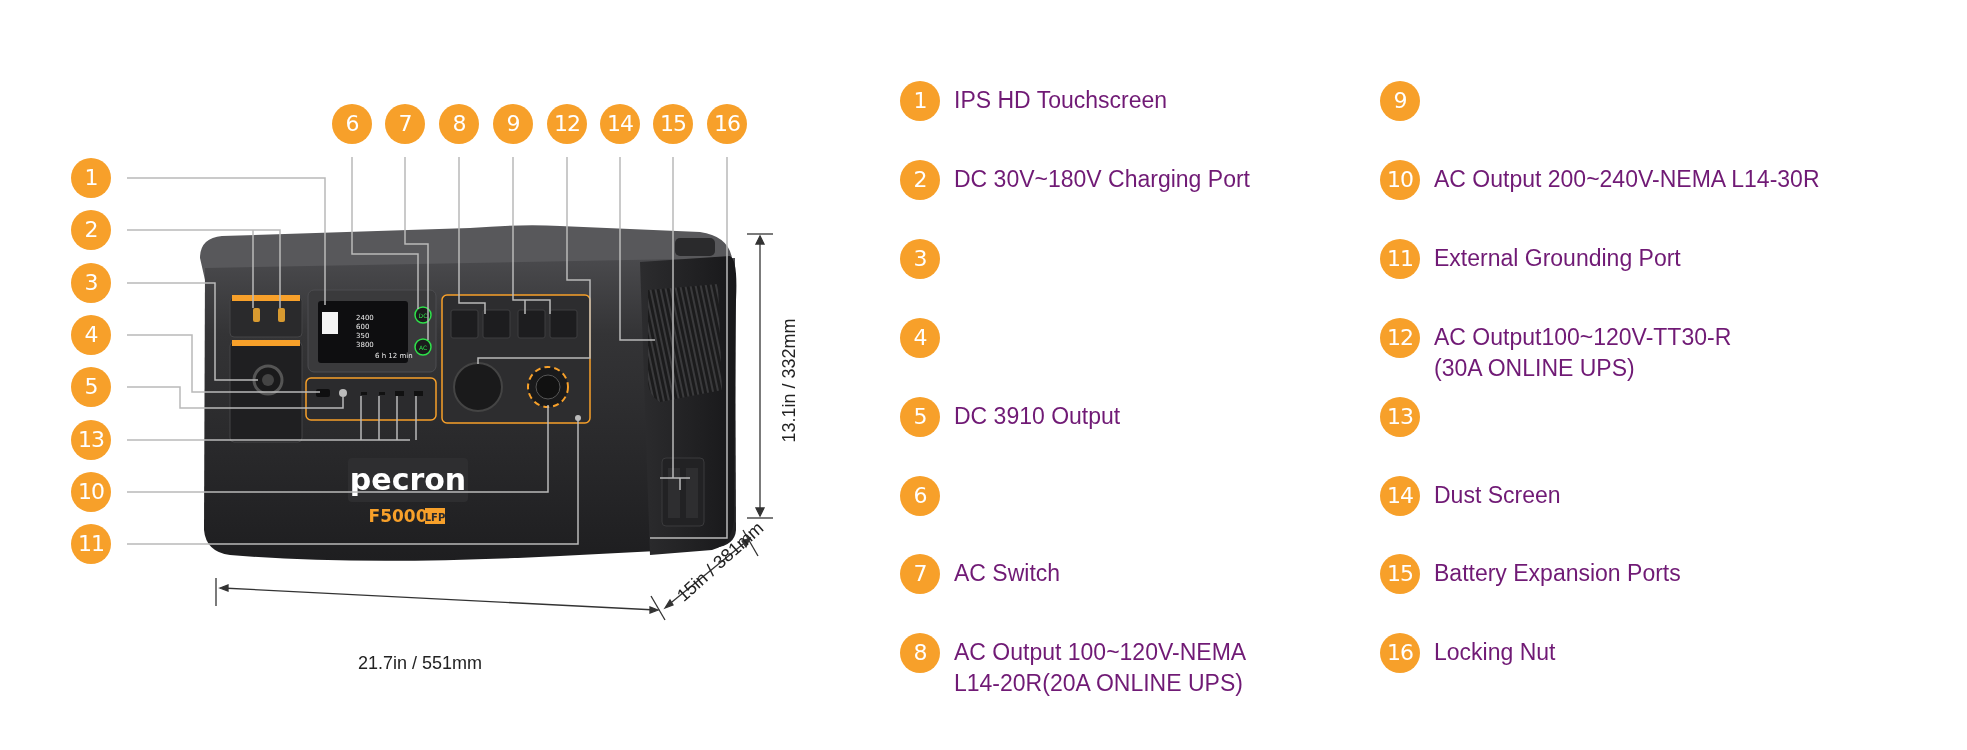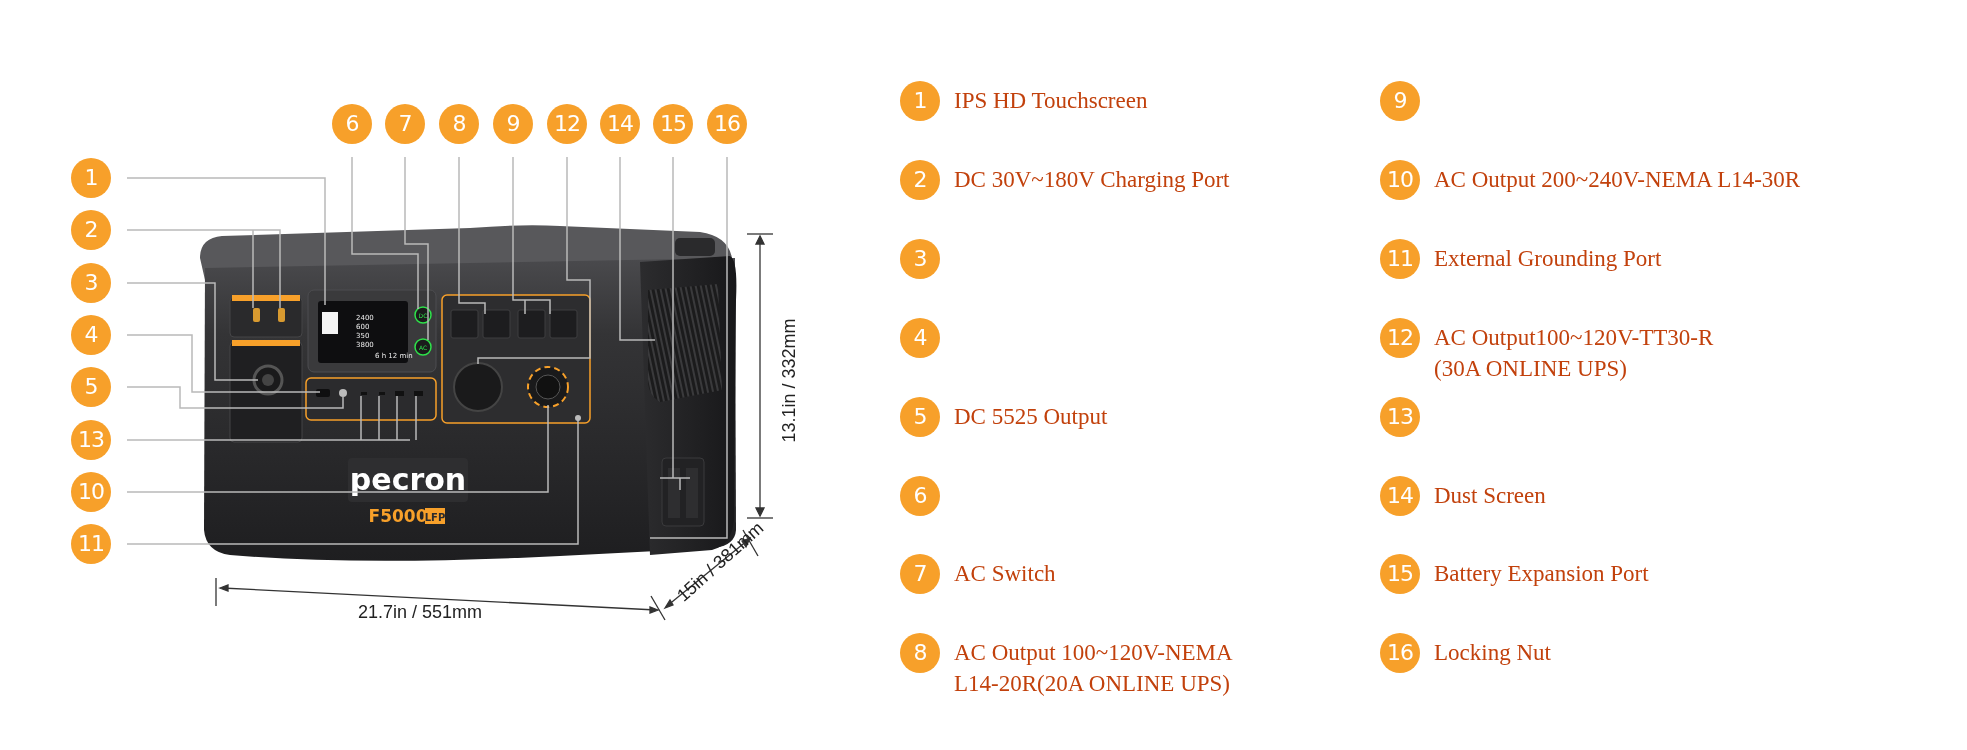--- a/index.html
+++ b/index.html
@@ -7,22 +7,22 @@
   .stage { position:absolute; left:0; top:0; width:1967px; height:750px; }
   .badge {
     position:absolute; width:40px; height:40px; border-radius:50%;
     background:#F7A02A; color:#fff; font-size:22px; line-height:40px; text-align:center;
     font-family:"DejaVu Sans", sans-serif; letter-spacing:-1px;
     transform:translate(-50%,-50%);
   }
   .legend-item { position:absolute; display:flex; align-items:flex-start; }
   .legend-item .badge { position:relative; transform:none; flex:0 0 40px; }
   .legend-text {
-    margin-left:14px; font-size:23px; color:#c2410c; line-height:31px;
-    font-family:Liberation Serif, serif; white-space:pre-line; padding-top:4px;
+    margin-left:14px; font-size:23px; color:#701a75; line-height:31px;
+    font-family:Liberation Sans, sans-serif; white-space:pre-line; padding-top:4px;
   }
   svg { position:absolute; left:0; top:0; }
   .dim-label { position:absolute; font-size:18px; color:#222; font-family:"Liberation Sans", sans-serif; white-space:nowrap; }
 </style>
 </head>
 <body>
 
 <div class="stage">
 
   <svg width="1967" height="750">
@@ -158,42 +158,42 @@
       <div class="badge" style="left: 352px; top: 124px;">6</div>
       <div class="badge" style="left: 405px; top: 124px;">7</div>
       <div class="badge" style="left: 459px; top: 124px;">8</div>
       <div class="badge" style="left: 513px; top: 124px;">9</div>
       <div class="badge" style="left: 567px; top: 124px;">12</div>
       <div class="badge" style="left: 620px; top: 124px;">14</div>
       <div class="badge" style="left: 673px; top: 124px;">15</div>
       <div class="badge" style="left: 727px; top: 124px;">16</div>
     </div>
 
-  <div class="dim-label" style="left:358px; top:602px;">21.7in / 551mm</div>
+  <div class="dim-label" style="left:358px; top:653px;">21.7in / 551mm</div>
   <div class="dim-label" style="left:680px; top:588px; transform:rotate(-42deg); transform-origin:left center;">15in / 381mm</div>
   <div class="dim-label" style="left:727px; top:370px; transform:rotate(-90deg); transform-origin:center center;">13.1in / 332mm</div>
 
   <div id="legend-col1">
       <div class="legend-item" style="left: 900px; top: 81px;">
         <div class="badge">1</div>
         <div class="legend-text">IPS HD Touchscreen</div>
       </div>
       <div class="legend-item" style="left: 900px; top: 159.9px;">
         <div class="badge">2</div>
         <div class="legend-text">DC 30V~180V Charging Port</div>
       </div>
       <div class="legend-item" style="left: 900px; top: 238.8px;">
         <div class="badge">3</div>
       </div>
       <div class="legend-item" style="left: 900px; top: 317.7px;">
         <div class="badge">4</div>
       </div>
       <div class="legend-item" style="left: 900px; top: 396.6px;">
         <div class="badge">5</div>
-        <div class="legend-text">DC 5525 Output</div>
+        <div class="legend-text">DC 3910 Output</div>
       </div>
       <div class="legend-item" style="left: 900px; top: 475.5px;">
         <div class="badge">6</div>
       </div>
       <div class="legend-item" style="left: 900px; top: 554.4px;">
         <div class="badge">7</div>
         <div class="legend-text">AC Switch</div>
       </div>
       <div class="legend-item" style="left: 900px; top: 633.3px;">
         <div class="badge">8</div>
@@ -220,20 +220,20 @@
       </div>
       <div class="legend-item" style="left: 1380px; top: 396.6px;">
         <div class="badge">13</div>
       </div>
       <div class="legend-item" style="left: 1380px; top: 475.5px;">
         <div class="badge">14</div>
         <div class="legend-text">Dust Screen</div>
       </div>
       <div class="legend-item" style="left: 1380px; top: 554.4px;">
         <div class="badge">15</div>
-        <div class="legend-text">Battery Expansion Port</div>
+        <div class="legend-text">Battery Expansion Ports</div>
       </div>
       <div class="legend-item" style="left: 1380px; top: 633.3px;">
         <div class="badge">16</div>
         <div class="legend-text">Locking Nut</div>
       </div>
     </div>
 </div>
 
 </body></html>

